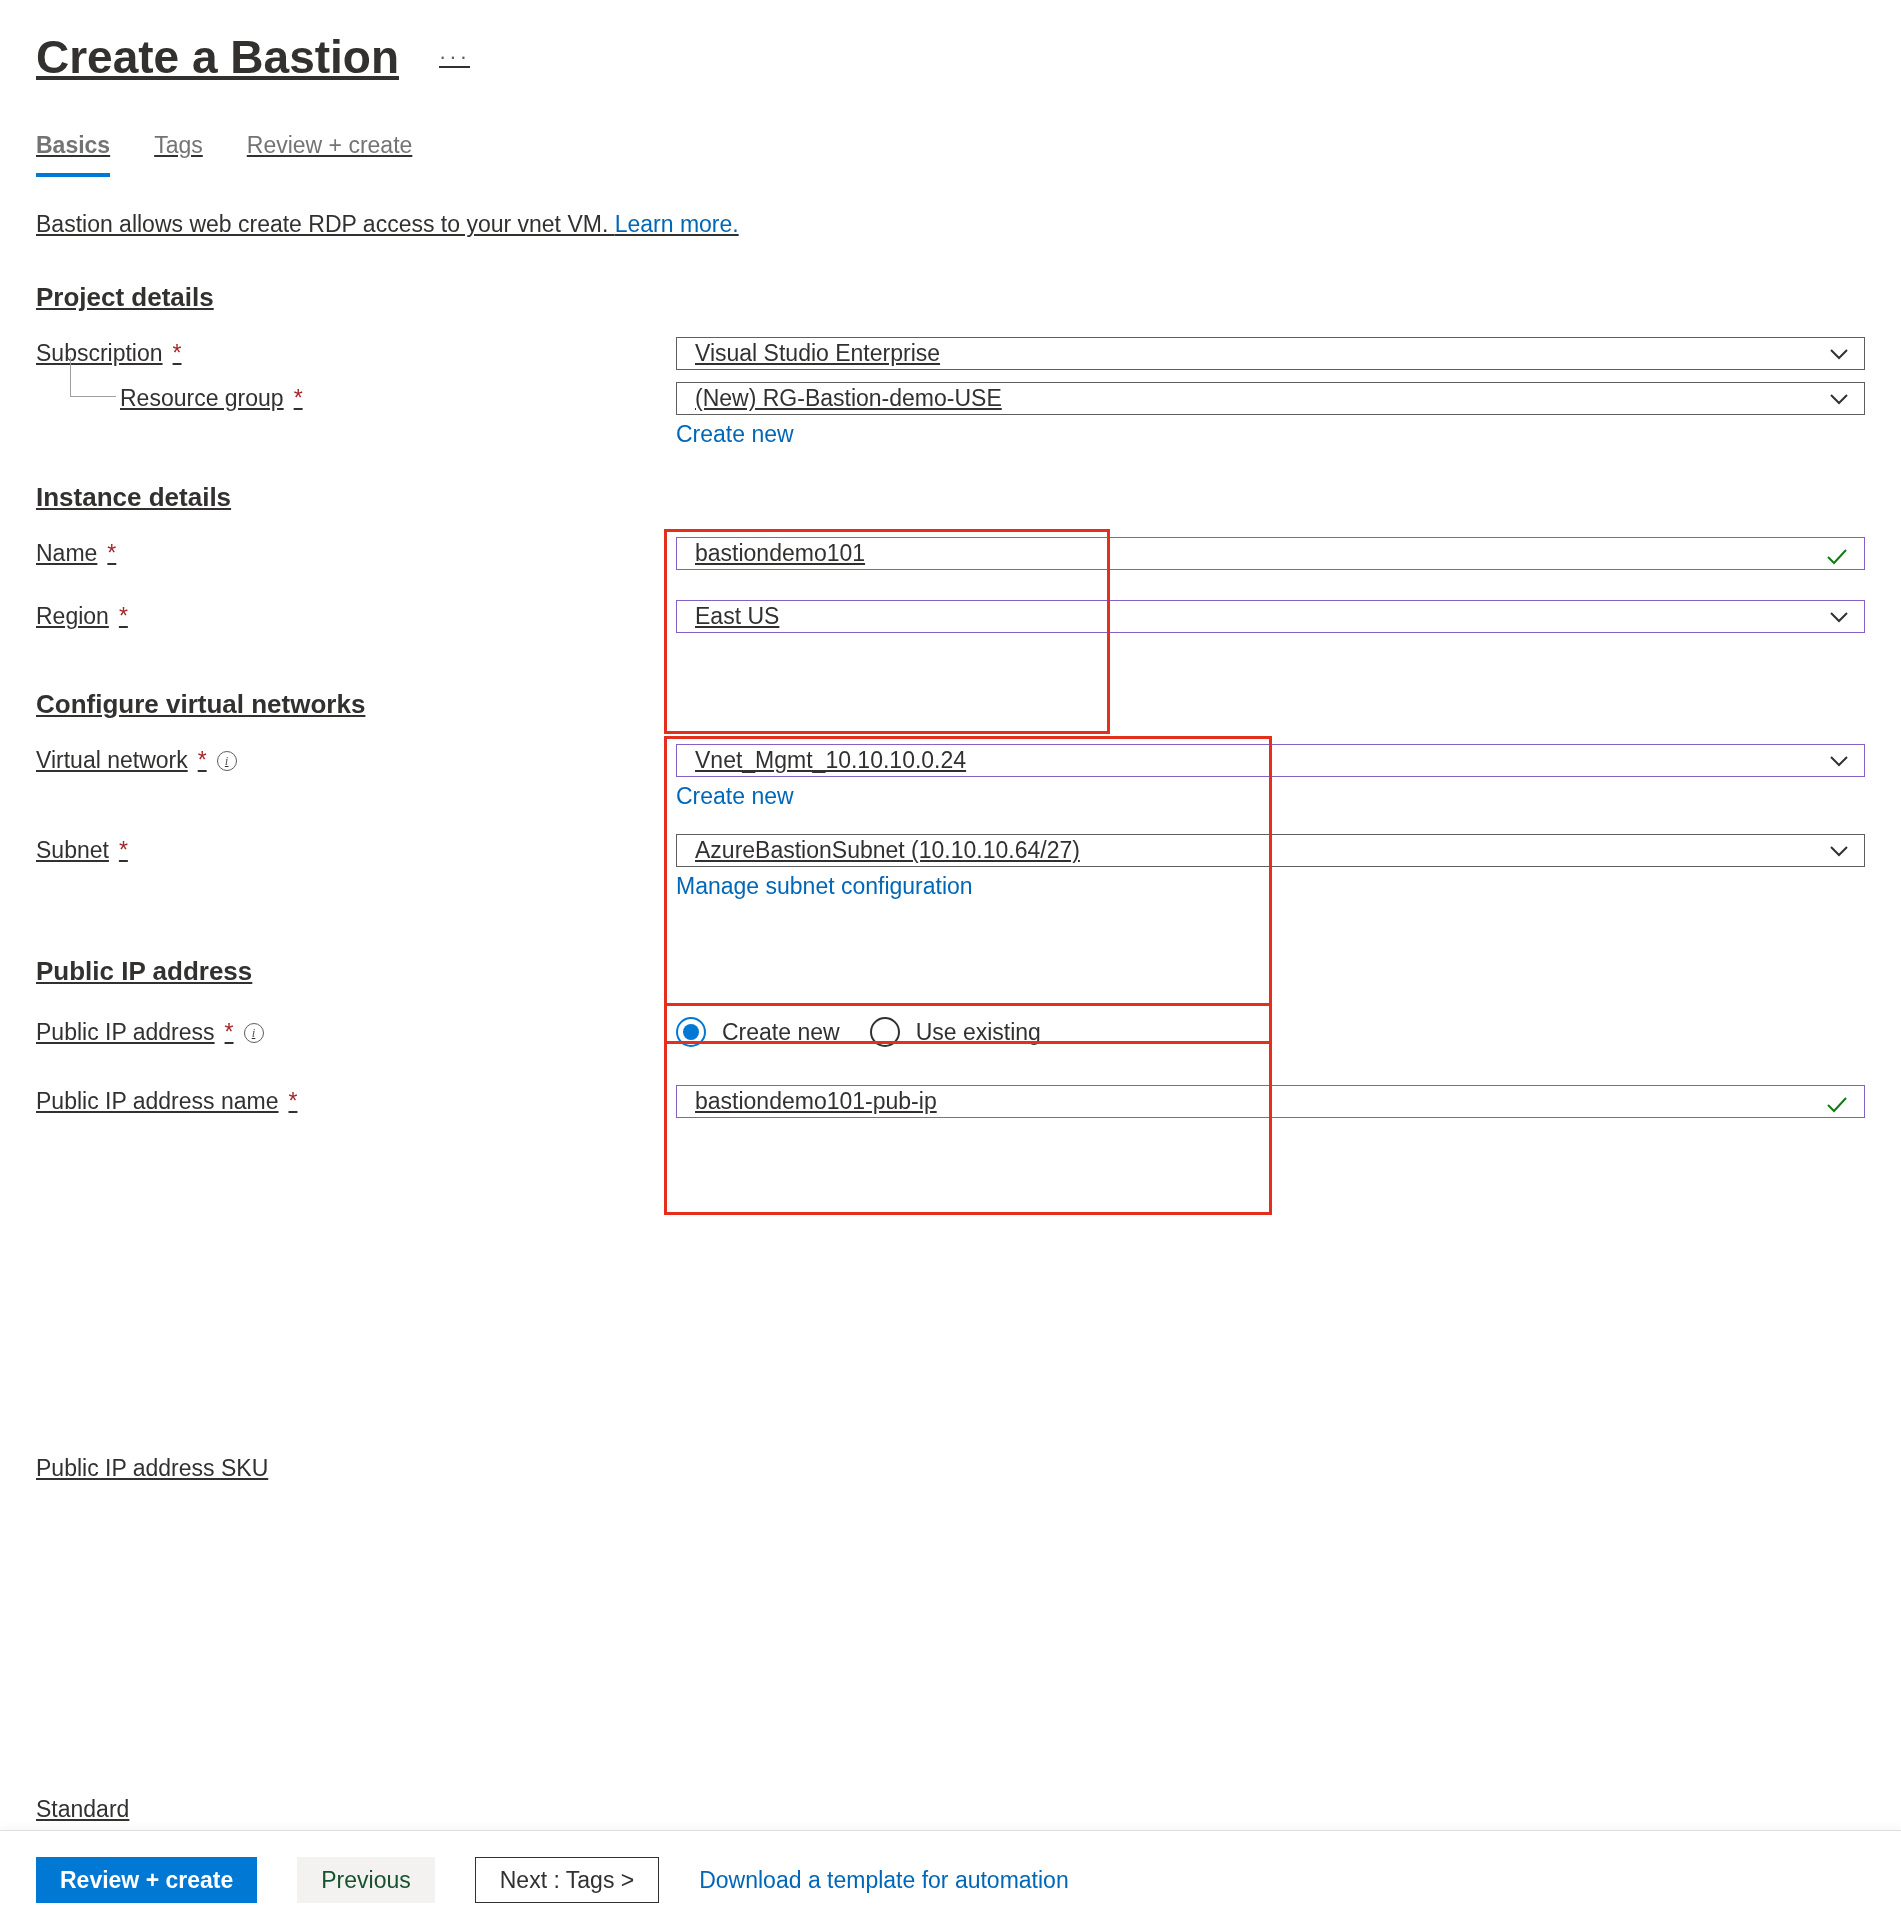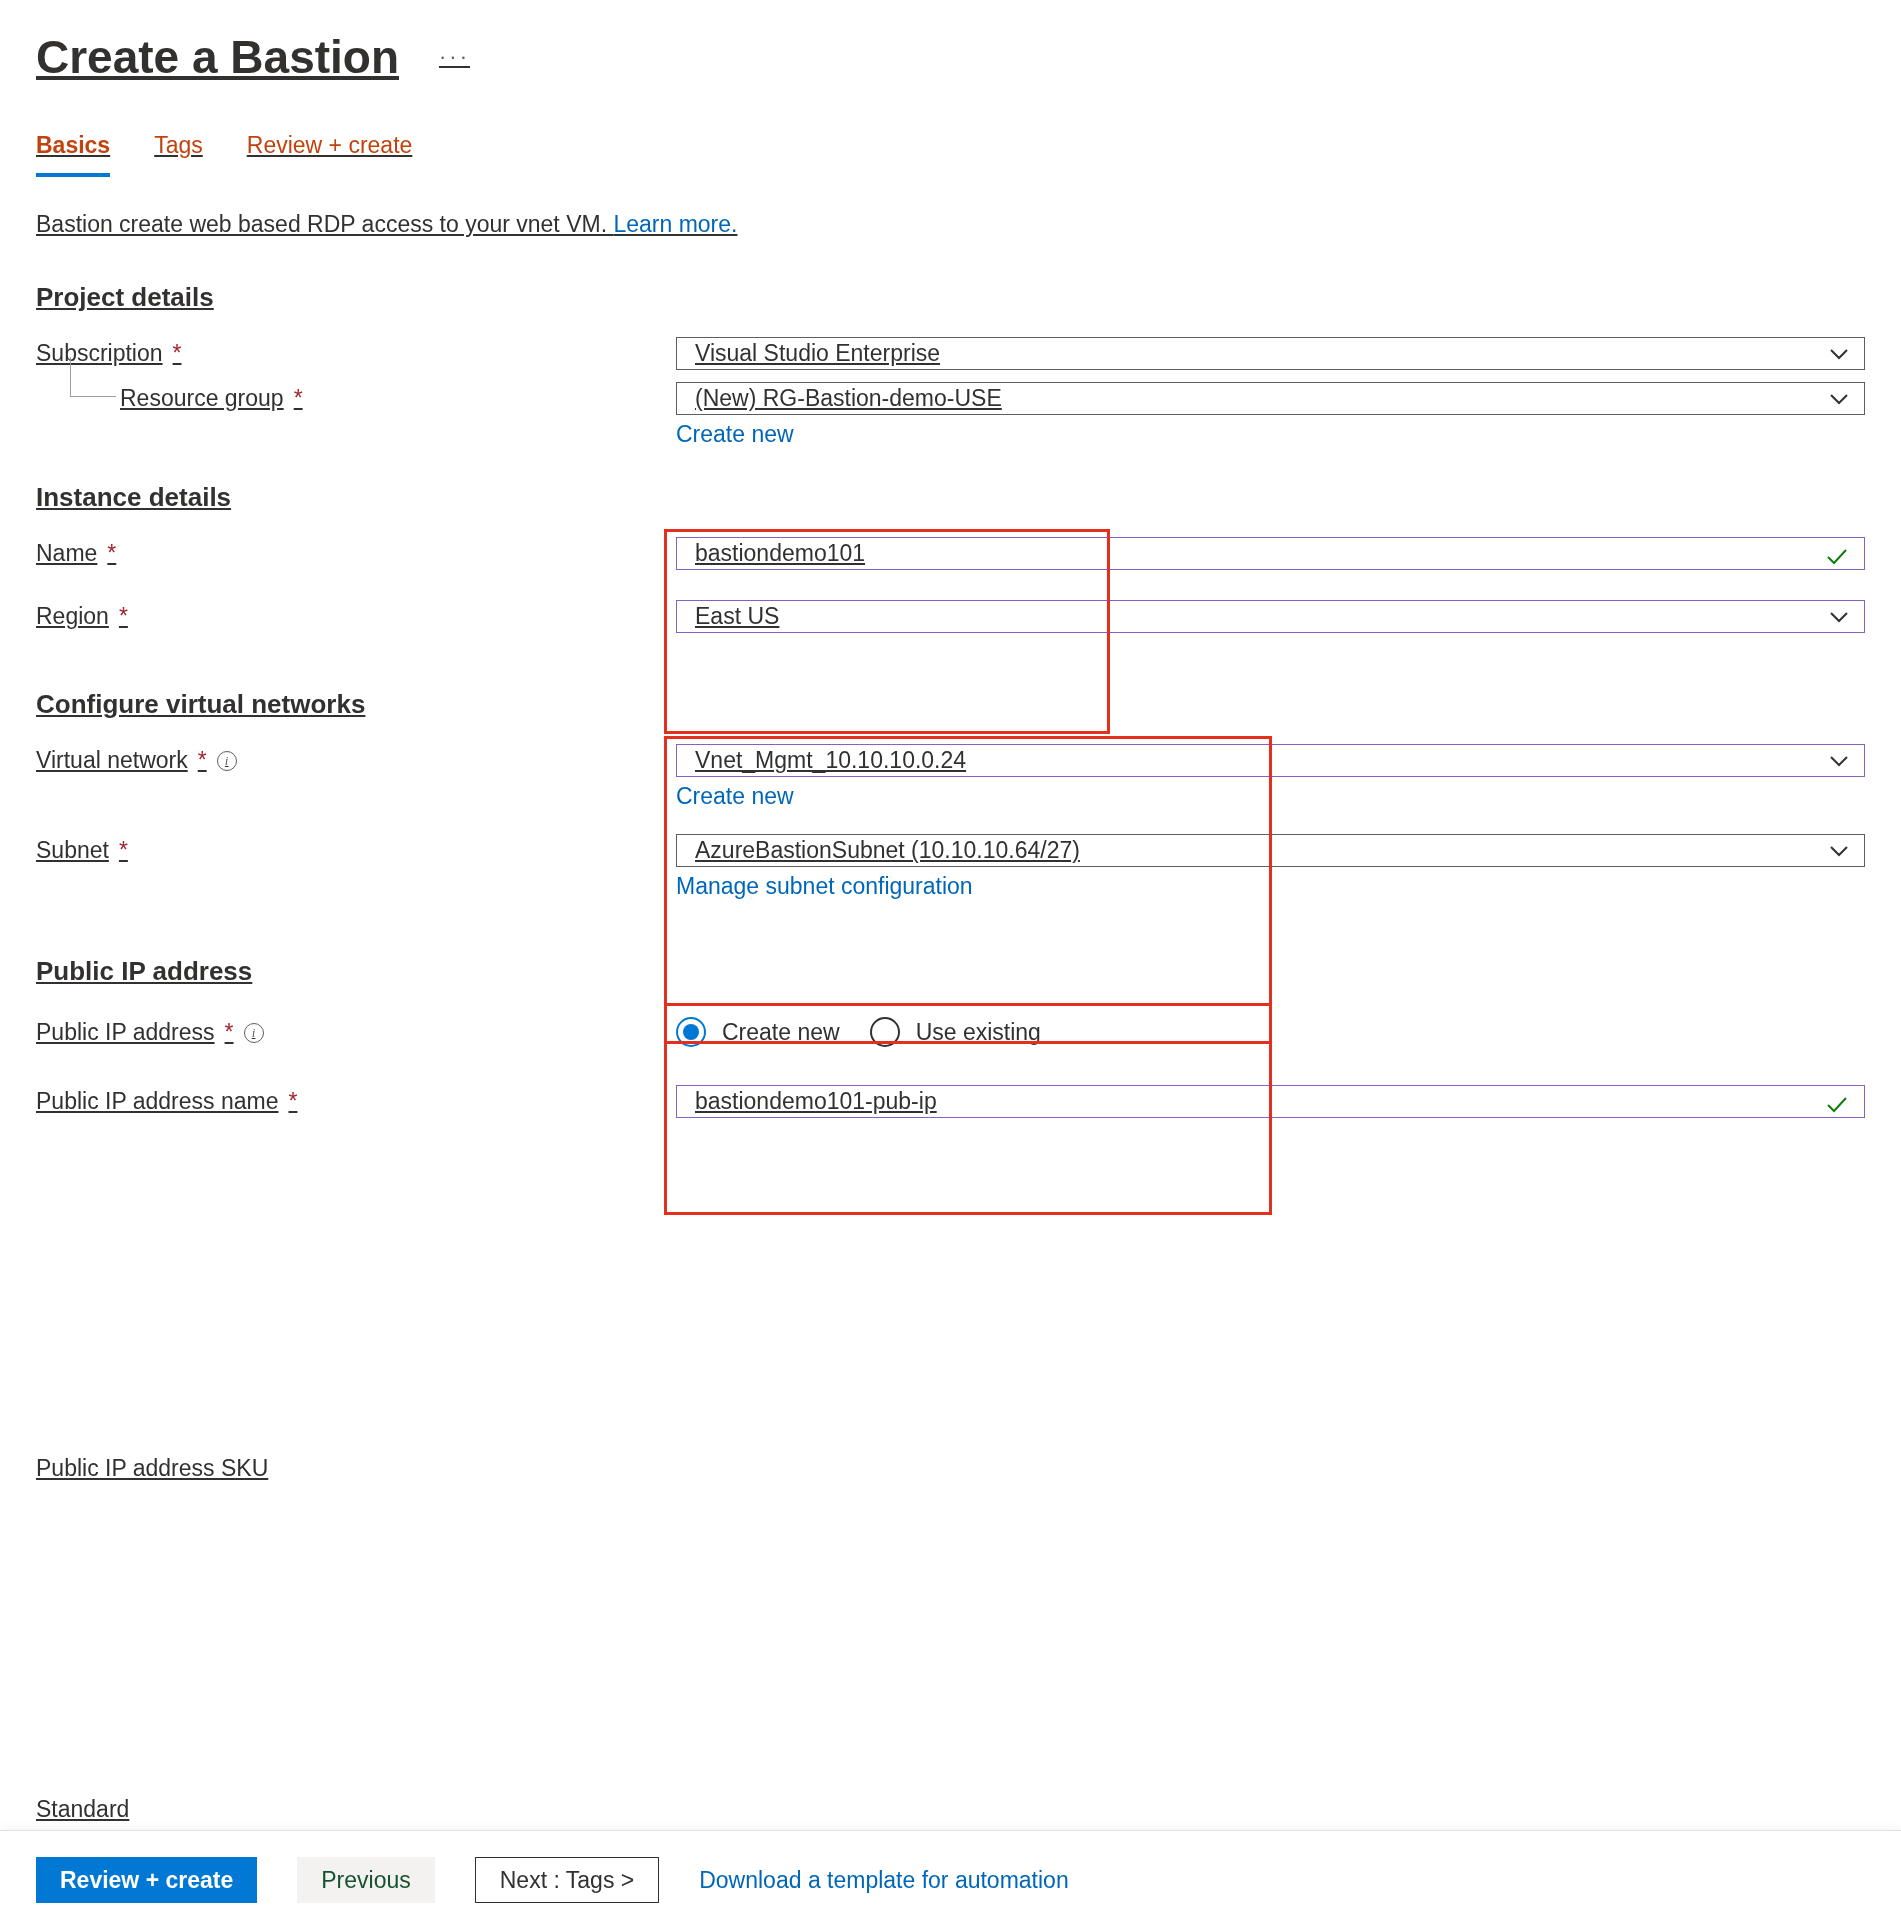--- a/index.html
+++ b/index.html
@@ -35,21 +35,21 @@
   }
   .tabs {
     display: flex;
     gap: 44px;
     border-bottom: 0;
     margin-bottom: 34px;
   }
   .tab {
     padding: 0 0 14px 0;
     cursor: pointer;
-    color: #c2410c;
+    color: #737373;
   }
   .tab.active {
     font-weight: 600;
     border-bottom: 4px solid #0078d4;
   }
   .intro {
     margin-bottom: 44px;
   }
   .link {
     color: #0067b8;
@@ -245,21 +245,21 @@
     <span class="dots">···</span>
   </div>
 
   <div class="tabs">
     <div class="tab active">Basics</div>
     <div class="tab">Tags</div>
     <div class="tab">Review + create</div>
   </div>
 
   <div class="intro">
-    <span>Bastion create web based RDP access to your vnet VM.  </span><a class="link">Learn more.</a>
+    <span>Bastion allows web create RDP access to your vnet VM.  </span><a class="link">Learn more.</a>
   </div>
 
   <div class="section-title">Project details</div>
 
   <div class="row">
     <div class="label-col">
       <span>Subscription</span>
       <span class="required">*</span>
     </div>
     <div class="field-col">

